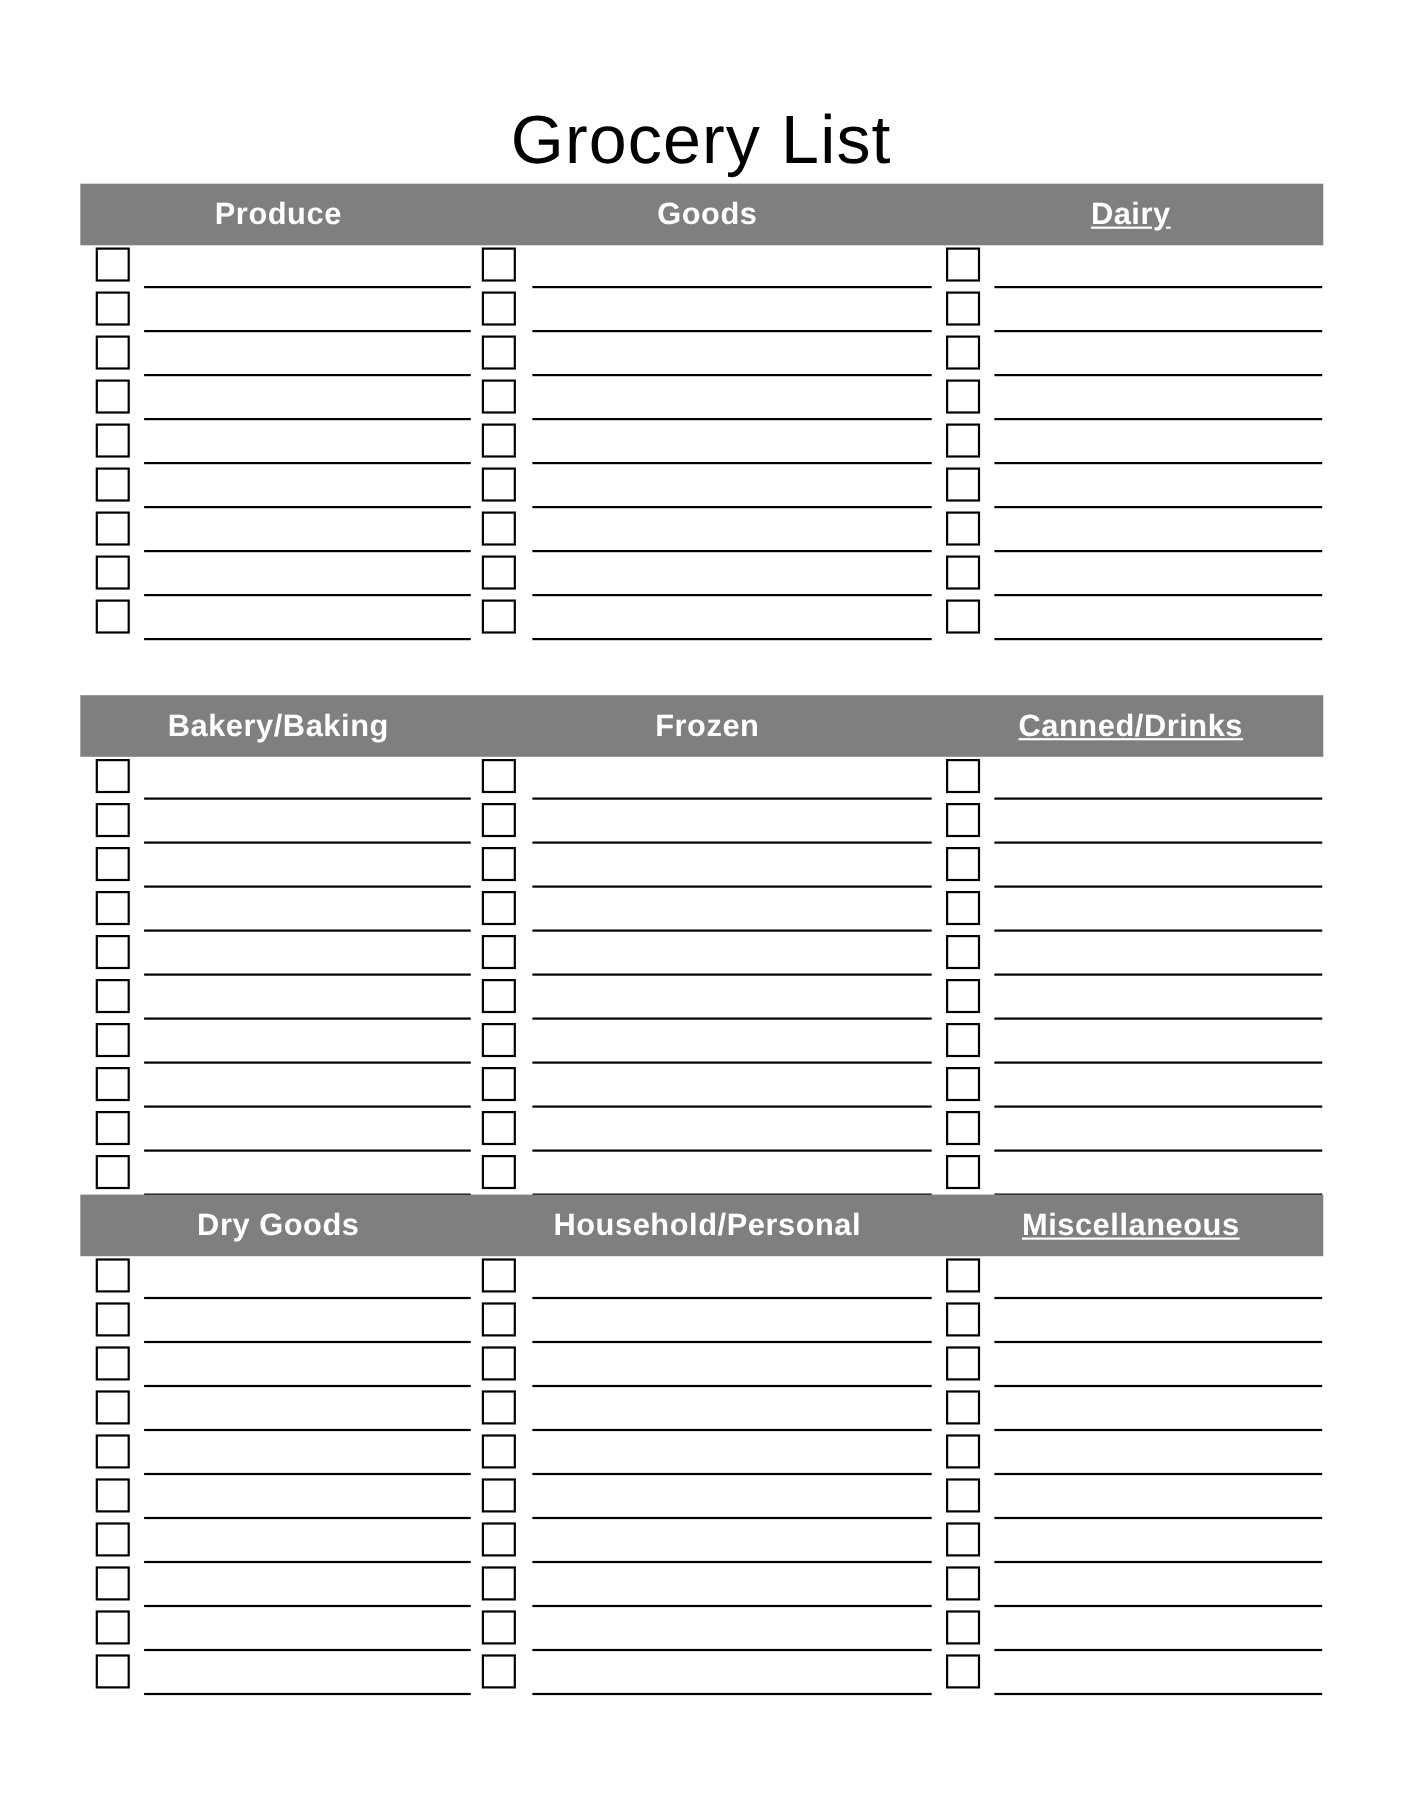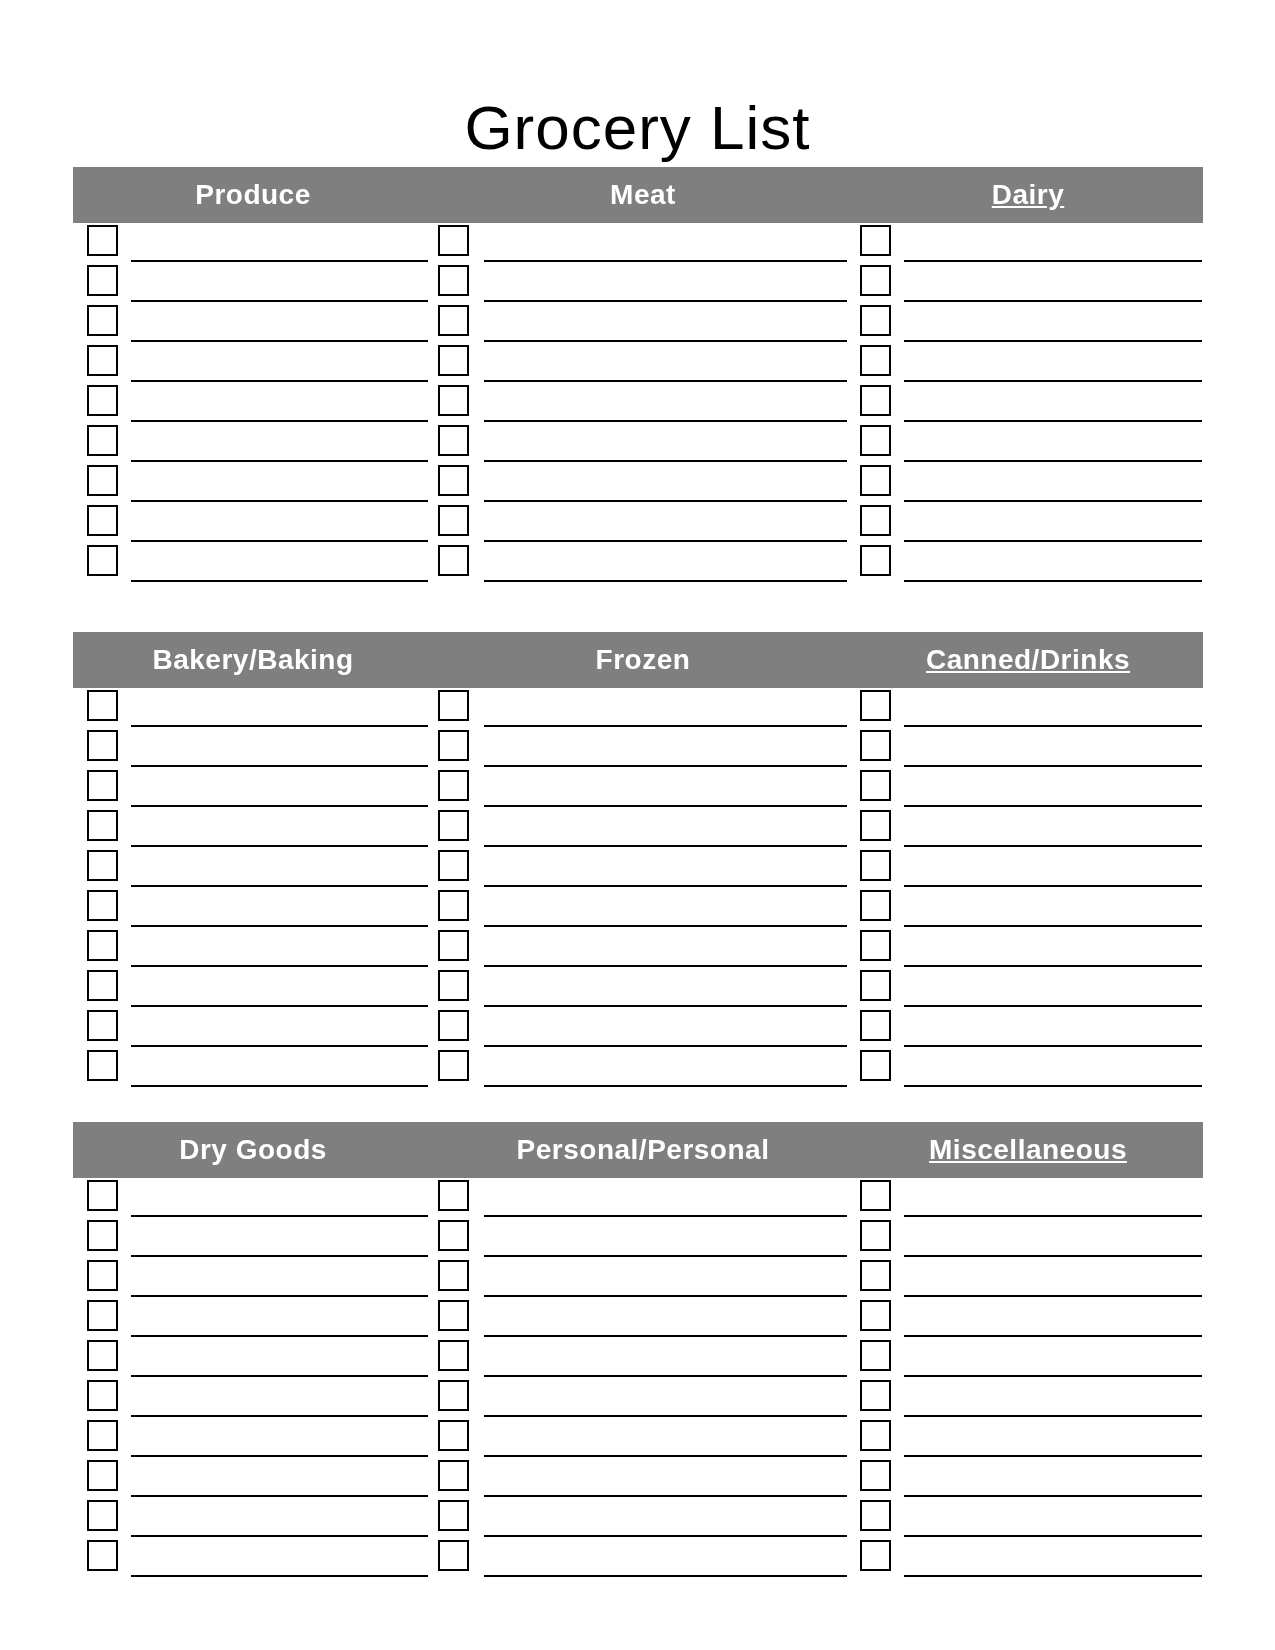--- a/index.html
+++ b/index.html
@@ -15,21 +15,21 @@
   }
   .page{position:absolute;inset:0;background:#ffffff;}
   .title{
     position:absolute;top:64px;left:0;width:100%;
     text-align:center;font-size:62px;font-weight:400;
     color:var(--title-color);letter-spacing:1px;line-height:1.15;margin-top:28px;
   }
   .section{position:absolute;left:73px;width:1130px;}
   .section-0{top:167px;}
   .section-1{top:632px;}
-  .section-2{top:1086px;margin-top:36px;}
+  .section-2{top:1086px;}
   .header-bar{display:flex;height:56px;background:var(--header-bg);}
   .header-cell{
     display:flex;align-items:center;justify-content:center;
     color:var(--header-text);font-weight:700;font-size:28px;
     box-sizing:border-box;letter-spacing:0.5px;
   }
   .cols{display:flex;}
   .col{display:flex;flex-direction:column;box-sizing:border-box;}
   .w0{width:360px;}
   .w1{width:420px;}
@@ -53,21 +53,21 @@
 </head>
 <body>
 
 <div class="page">
 
   <div class="title">Grocery List</div>
 
   <div class="section section-0">
     <div class="header-bar">
       <div class="header-cell w0">Produce</div>
-      <div class="header-cell w1">Meat</div>
+      <div class="header-cell w1">Goods</div>
       <div class="header-cell w2">Dairy</div>
     </div>
     <div class="cols">
       <div class="col w0 c0">
           <div class="row">
             <span class="checkbox"></span>
             <span class="line"></span>
           </div>
           <div class="row">
             <span class="checkbox"></span>
@@ -313,21 +313,21 @@
             <span class="checkbox"></span>
             <span class="line"></span>
           </div>
         </div>
     </div>
   </div>
 
   <div class="section section-2">
     <div class="header-bar">
       <div class="header-cell w0">Dry Goods</div>
-      <div class="header-cell w1">Personal/Personal</div>
+      <div class="header-cell w1">Household/Personal</div>
       <div class="header-cell w2">Miscellaneous</div>
     </div>
     <div class="cols">
       <div class="col w0 c0">
           <div class="row">
             <span class="checkbox"></span>
             <span class="line"></span>
           </div>
           <div class="row">
             <span class="checkbox"></span>

